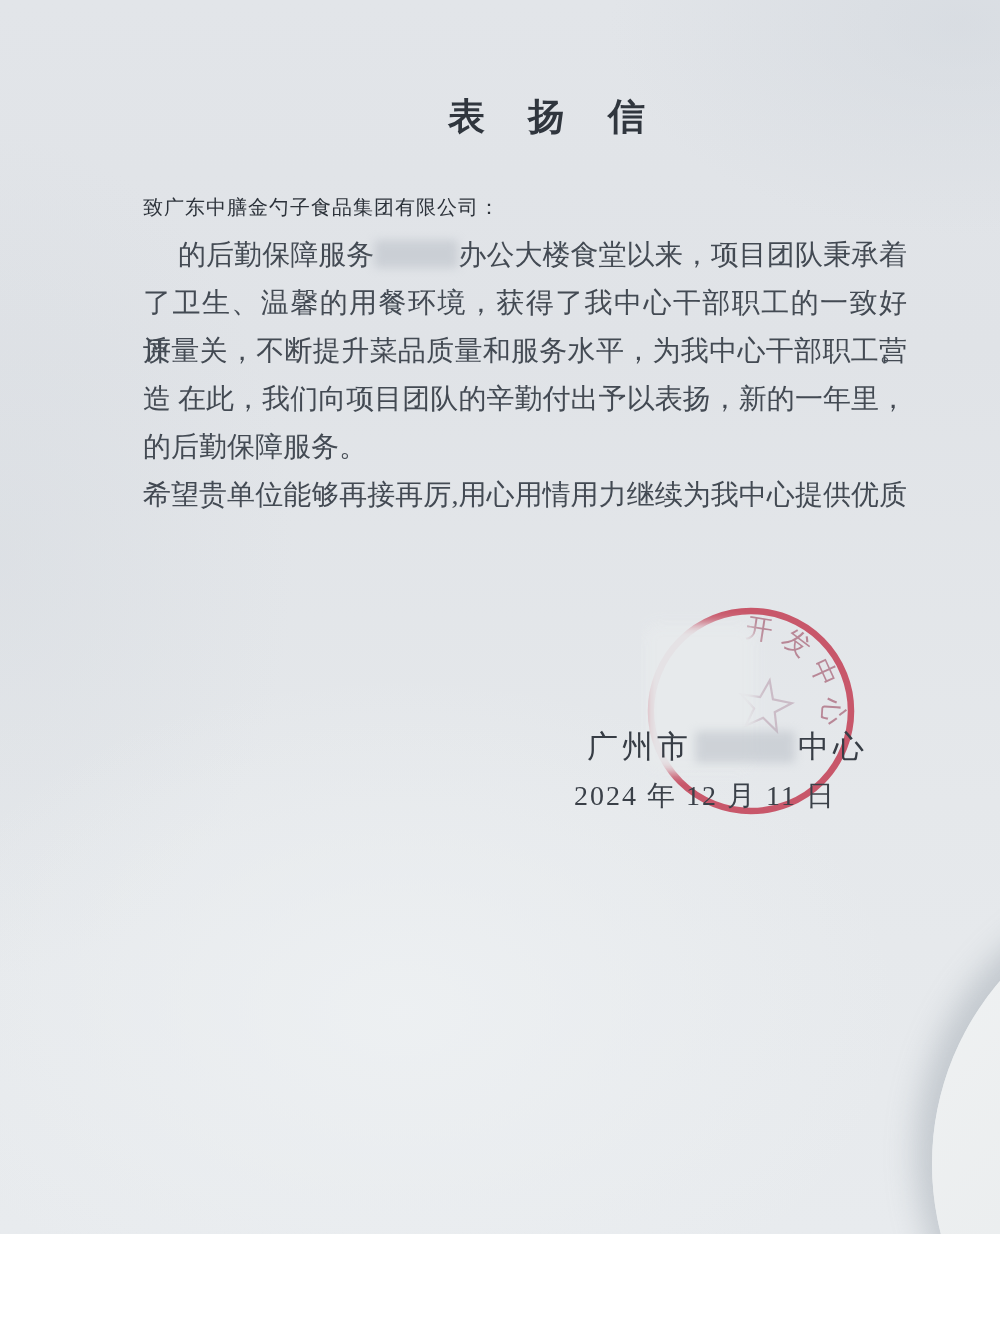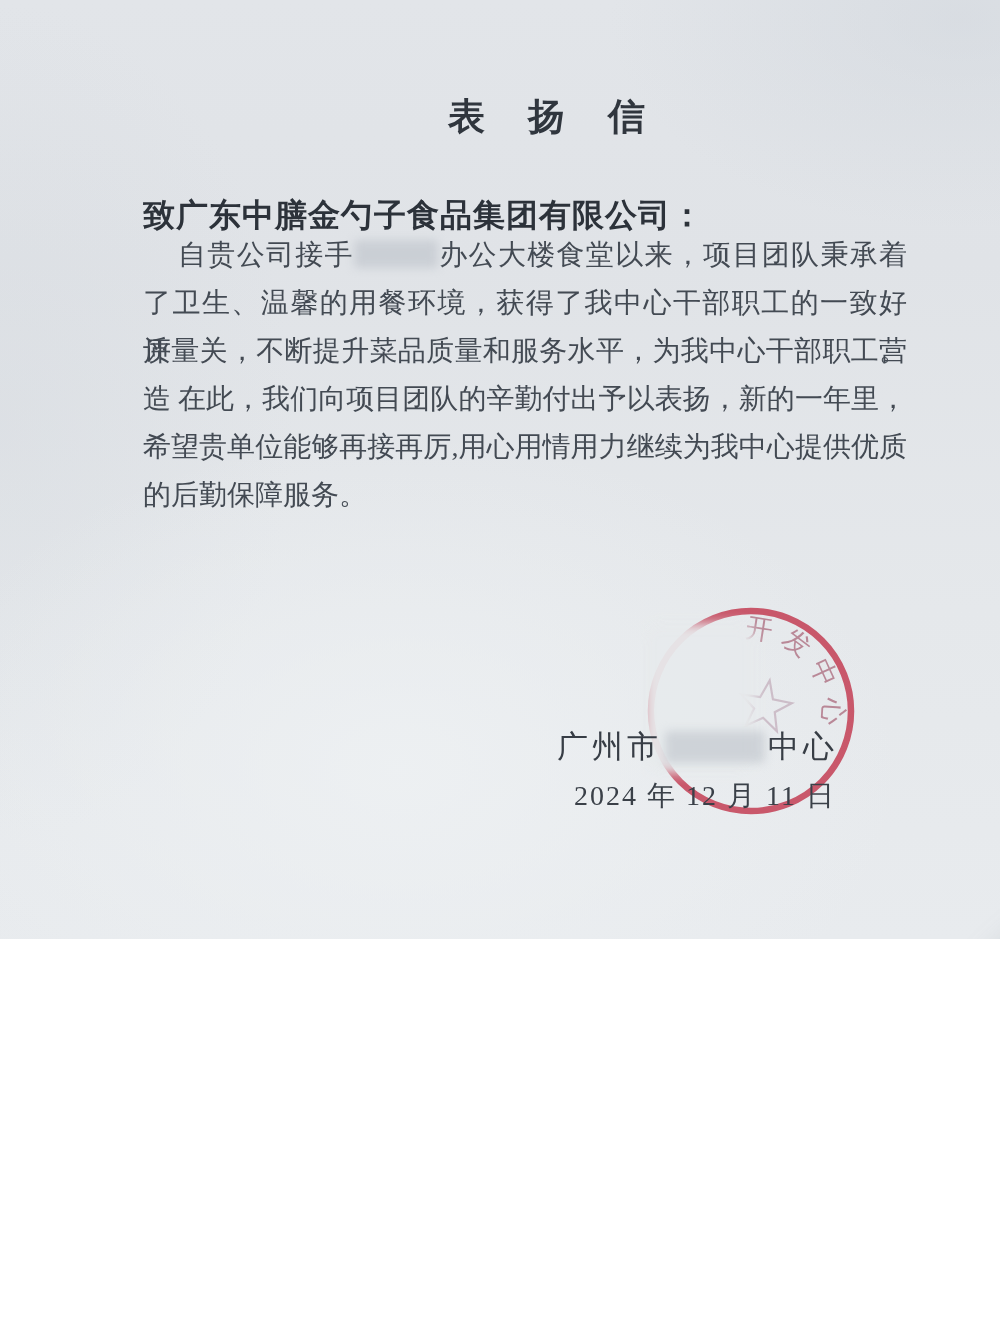--- a/index.html
+++ b/index.html
@@ -1,18 +1,18 @@
 <!DOCTYPE html>
 <html><head>
 <meta charset="utf-8">
 <style>
   html,body{margin:0;padding:0;}
   .page{
     position:relative;
-    width:1000px;height:939px;
+    width:1000px;height:1234px;
     overflow:hidden;
     font-family:"Liberation Serif","DejaVu Serif",serif;
     background:
       radial-gradient(ellipse 720px 480px at 40% 82%, rgba(238,241,243,.85) 0%, rgba(238,241,243,0) 70%),
       radial-gradient(ellipse 500px 300px at 96% 2%, rgba(205,211,218,.45) 0%, rgba(205,211,218,0) 70%),
       radial-gradient(ellipse 420px 600px at 0% 45%, rgba(210,215,221,.35) 0%, rgba(210,215,221,0) 70%),
       linear-gradient(180deg,#e2e5e9 0%,#e0e3e7 28%,#e5e8eb 65%,#e8ebee 100%);
   }
   
   .curl{
@@ -22,21 +22,21 @@
     box-shadow:-16px -10px 30px rgba(138,148,158,.38);
     z-index:1;
   }
   .title{
     position:absolute;left:448px;top:92px;
     font-size:37px;font-weight:bold;color:#30363e;
     letter-spacing:43px;white-space:nowrap;z-index:3;
   }
   .salutation{
     position:absolute;left:143px;top:194px;
-    font-size:32px;font-weight:bold;color:#2c323a;
+    font-size:20px;font-weight:normal;color:#2c323a;
     letter-spacing:1px;white-space:nowrap;z-index:3;
   }
   .body-text{
     position:absolute;left:143px;top:231px;width:764px;
     font-size:28px;line-height:48px;color:#434a53;z-index:3;
   }
   .tline{
     height:48px;
     text-align:justify;
     text-align-last:justify;
@@ -47,21 +47,21 @@
     display:inline-block;
     background:#b6bcc4;
     opacity:.5;
     filter:blur(5px);
     border-radius:3px;
     vertical-align:-4px;
   }
   .blur-inline{width:84px;height:28px;}
   .blur-sign{width:100px;height:32px;vertical-align:-6px;margin:0 3px;}
   .sig-line{
-    position:absolute;left:557px;top:726px;
+    position:absolute;left:587px;top:726px;
     font-size:31px;color:#373d45;letter-spacing:4px;
     white-space:nowrap;z-index:4;
   }
   .date-line{
     position:absolute;left:574px;top:777px;
     font-size:28px;color:#3a4048;letter-spacing:2px;
     white-space:nowrap;z-index:4;text-align:right;
   }
   .stamp{
     position:absolute;left:641px;top:601px;width:220px;height:220px;
@@ -78,26 +78,26 @@
 
 <div class="page">
 
   <div class="curl"></div>
 
   <div class="title">表扬信</div>
 
   <div class="salutation">致广东中膳金勺子食品集团有限公司：</div>
 
   <div class="body-text">
-    <div class="tline indent"><span>自贵公司接手</span><span class="blur-redact blur-inline"></span><span>办公大楼食堂以来，项目团队秉承着</span></div>
+    <div class="tline indent"><span>的后勤保障服务</span><span class="blur-redact blur-inline"></span><span>办公大楼食堂以来，项目团队秉承着</span></div>
     <div class="tline">了卫生、温馨的用餐环境，获得了我中心干部职工的一致好评。</div>
     <div class="tline">质量关，不断提升菜品质量和服务水平，为我中心干部职工营造</div>
     <div class="tline indent">在此，我们向项目团队的辛勤付出予以表扬，新的一年里，</div>
+    <div class="tline lastline">的后勤保障服务。</div>
     <div class="tline">希望贵单位能够再接再厉,用心用情用力继续为我中心提供优质</div>
-    <div class="tline lastline">的后勤保障服务。</div>
   </div>
 
   <svg class="stamp" viewBox="0 0 220 220" xmlns="http://www.w3.org/2000/svg">
     <defs>
       <filter id="blurf" x="-30%" y="-30%" width="160%" height="160%">
         <feGaussianBlur stdDeviation="6"></feGaussianBlur>
       </filter>
       <path id="arcpath" d="M 97.3 38.1 A 73 73 0 0 1 178.6 135" fill="none"></path>
     </defs>
     <circle cx="110" cy="110" r="100" fill="none" stroke-width="6.5" opacity="0.9" stroke="#c23a50"></circle>

